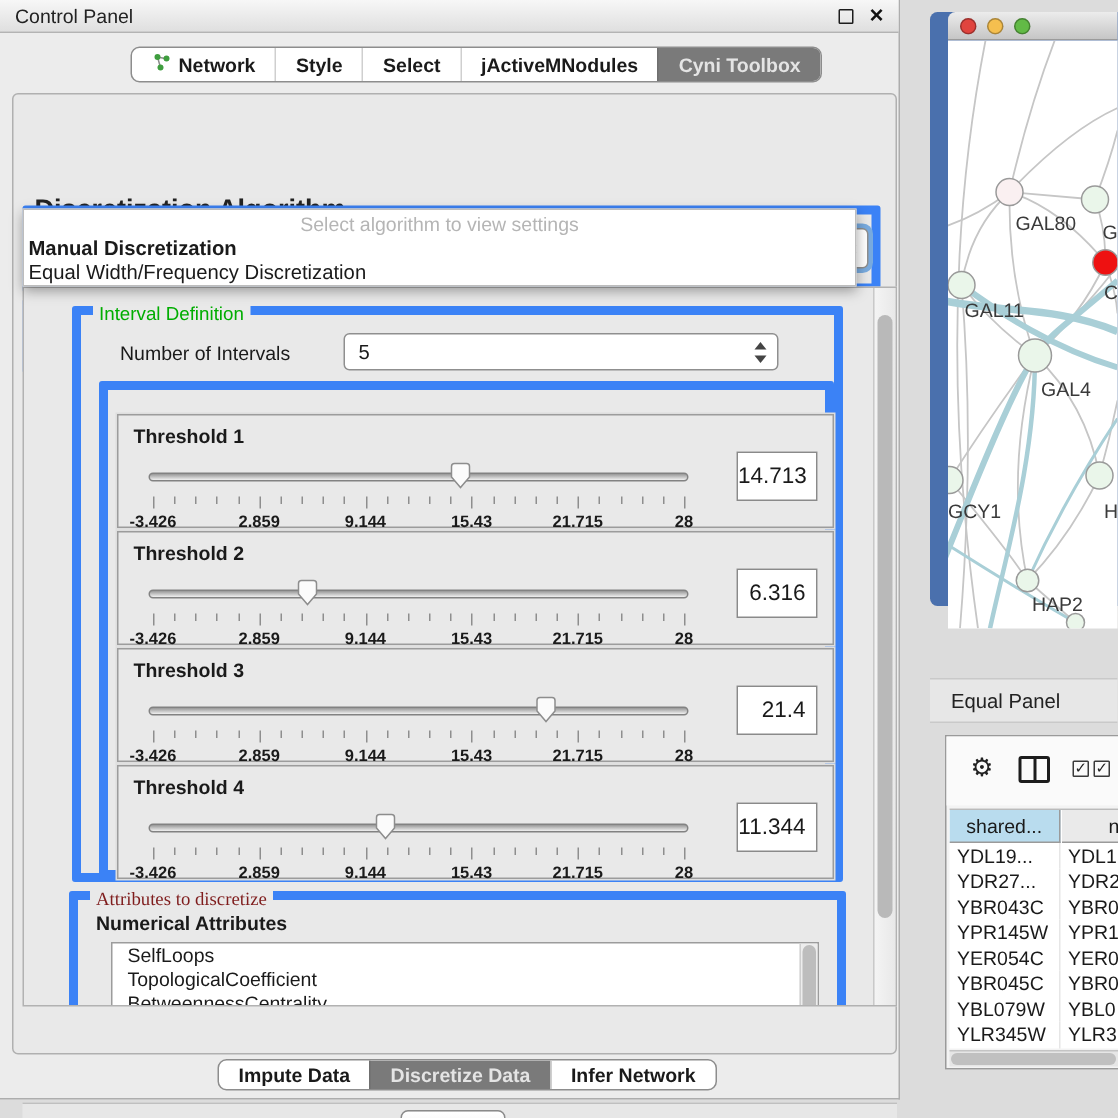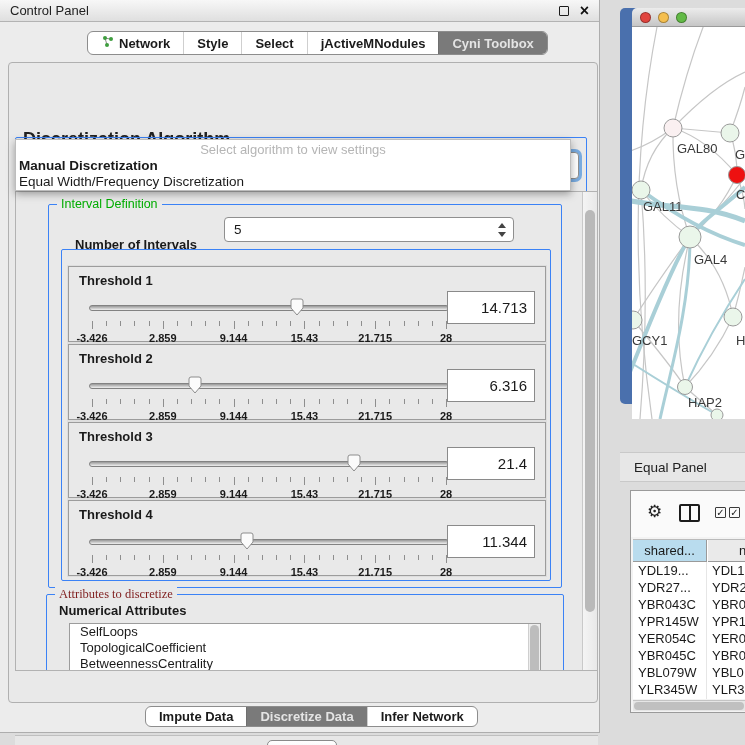--- a/index.html
+++ b/index.html
@@ -21,21 +21,21 @@
     border-radius:6px; overflow:hidden; height:24px; }
   .seg { display:flex; align-items:center; padding:0 13px; font-size:13px; font-weight:bold;
     color:#1a1a1a; border-left:1px solid #cfcfcf; white-space:nowrap; }
   .seg:first-child { border-left:none; }
   .seg.sel { background:#7a7a7a; color:#e4e4e4; border-left-color:#6f6f6f; }
   .seg .mini-icon { margin-right:5px; display:inline-block; }
 
   #content-panel { left:8px; top:62px; width:590px; height:641px; background:#e9e9e9;
     border:1px solid #b0b0b0; border-radius:4px; }
 
-  .groupbox { border:1px solid #3b82f6; border-radius:2px;padding-left:12px; }
+  .groupbox { border:6px solid #3b82f6; border-radius:2px;padding-left:12px; }
   .gtitle { position:absolute; top:-8px; left:8px; padding:0 4px; background:#e9e9e9;
     font-size:12.5px; line-height:14px; }
 
   
   .combo { background:#fff; border:1px solid #8f8f8f; border-radius:4px; font-size:13.5px; }
   .combo .val { position:absolute; left:9px; top:4px; white-space:nowrap; }
   .stepper { position:absolute; right:6px; top:50%; width:9px; height:16px; margin-top:-8px; }
   .stepper i { position:absolute; left:0; width:0; height:0; border-left:4.5px solid transparent; border-right:4.5px solid transparent; }
   .stepper .up { top:1px; border-bottom:5px solid #444; }
   .stepper .dn { bottom:1px; border-top:5px solid #444; }
@@ -61,21 +61,21 @@
   .thr-label { position:absolute; left:10px; top:6px; font-size:13px; font-weight:bold; }
   .slider { position:absolute; left:20px; right:96px; top:30px; height:44px; }
   .track { position:absolute; left:0; right:0; top:8px; height:6px; border:1px solid #828282;
     border-radius:4px; background:linear-gradient(#989898,#f0f0f0); }
   .thumb { position:absolute; top:1px; width:16px; height:18px; margin-left:-8px; }
   .ticks { position:absolute; left:3px; right:3px; top:24px; height:9px; }
   .tick { position:absolute; top:0; width:1px; height:5px; background:#8e8e8e; }
   .tick.major { height:8px; }
   .tlabels { position:absolute; left:3px; right:3px; top:35px; height:12px; }
   .tlabels span { position:absolute; transform:translateX(-50%); font-size:11px; font-weight:bold; color:#1a1a1a; white-space:nowrap; }
-  .vbox { position:absolute; right:10px; top:24px; width:88px; height:33px; background:#fff;
+  .vbox { position:absolute; right:10px; top:24px; width:54px; height:33px; background:#fff;
     border:1px solid #8a8a8a; font-size:15px; text-align:right; line-height:31px; padding-right:7px; }
 
   
   #attr-list { position:absolute; left:22px; top:28px; width:472px; height:60px; background:#fff;
     border:1px solid #9c9c9c; font-size:13px; overflow:hidden; }
   #attr-list .li { padding-left:10px; line-height:16px; white-space:nowrap; }
   #attr-sb { position:absolute; right:0; top:0; width:12px; height:100%; background:#ededed; border-left:1px solid #cfcfcf; }
   #attr-sb .th { position:absolute; left:1px; top:1px; width:9px; height:95%; background:#bdbdbd; border-radius:5px; }
 
   #apply-row { left:14px; top:672px; width:583px; height:30px; border-top:1px solid #bfbfbf; background:#e7e7e7; }
@@ -180,21 +180,21 @@
     </div>
 
     <div class="abs" id="scroll-area" style="top:128px; left:6px;">
       <div class="abs" id="v-scrollbar">
         <div class="abs" id="v-thumb"></div>
       </div>
 
       <div class="abs groupbox" style="left:32px; top:12px; width:514px; height:384px;">
         <span class="gtitle" style="color:#00ad00;">Interval Definition</span>
 
-        <span class="abs" style="left:26px; top:32px; font-size:13px; font-weight:bold;">Number of Intervals</span>
+        <span class="abs" style="left:26px; top:18px; font-size:13px; font-weight:normal;">Number of Intervals</span>
         <div class="combo" style="position:absolute; left:175px; top:12px; width:290px; height:25px;">
           <span class="val">5</span>
           <span class="stepper">
               <i class="up"></i>
               <i class="dn"></i>
             </span>
         </div>
 
         <div class="abs groupbox" style="left:12px; top:44px; width:490px; height:332px;">
 

